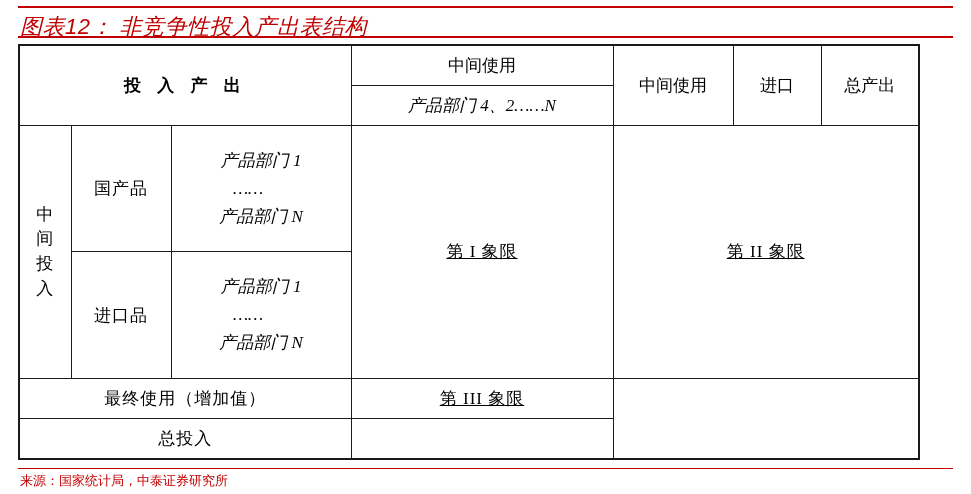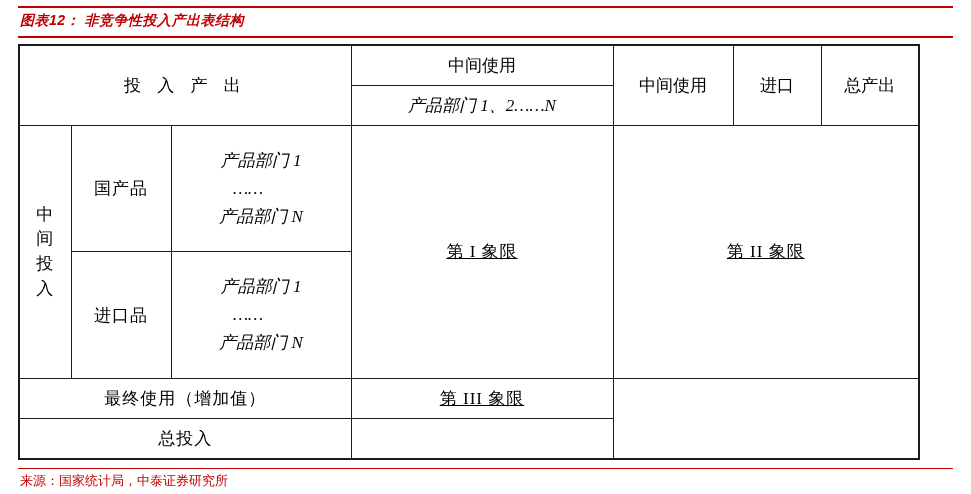--- a/index.html
+++ b/index.html
@@ -26,23 +26,23 @@
     top: 6px;
     width: 935px;
     height: 2px;
     background: #c00000;
   }
   .fig-title {
     position: absolute;
     left: 20px;
     top: 12px;
     font-family: "Liberation Sans", "DejaVu Sans", sans-serif;
-    font-weight: bold;
+    font-weight: normal;
     font-style: italic;
-    font-size: 14px;
+    font-size: 22px;
     color: #c00000;
     letter-spacing: 0.5px;
     white-space: nowrap;
   }
   .title-rule {
     position: absolute;
     left: 18px;
     top: 36px;
     width: 935px;
     height: 2px;
@@ -87,20 +87,21 @@
   .serif-it {
     font-family: "Liberation Serif", "DejaVu Serif", serif;
     font-style: italic;
   }
   .hdr {
     font-size: 17px;
   }
   .cell-io {
     font-size: 18px;
     letter-spacing: 6px;
+    font-weight: bold;
   }
   .vert {
     font-size: 17px;
     line-height: 1.45;
     letter-spacing: 1px;
     padding: 0;
   }
   .vert span {
     display: block;
   }
@@ -160,21 +161,21 @@
     </colgroup>
     <tbody>
       <tr>
         <td class="cell-io" colspan="3" rowspan="2">投 入 产 出</td>
         <td class="hdr">中间使用</td>
         <td class="hdr" rowspan="2">中间使用</td>
         <td class="hdr" rowspan="2">进口</td>
         <td class="hdr" rowspan="2">总产出</td>
       </tr>
       <tr>
-        <td class="serif-it hdr">产品部门 1、2……N</td>
+        <td class="serif-it hdr">产品部门 4、2……N</td>
       </tr>
 
       <tr>
         <td class="vert" rowspan="4">
           <span>中</span>
           <span>间</span>
           <span>投</span>
           <span>入</span>
         </td>
         <td class="dept-cell" rowspan="2">国产品</td>

